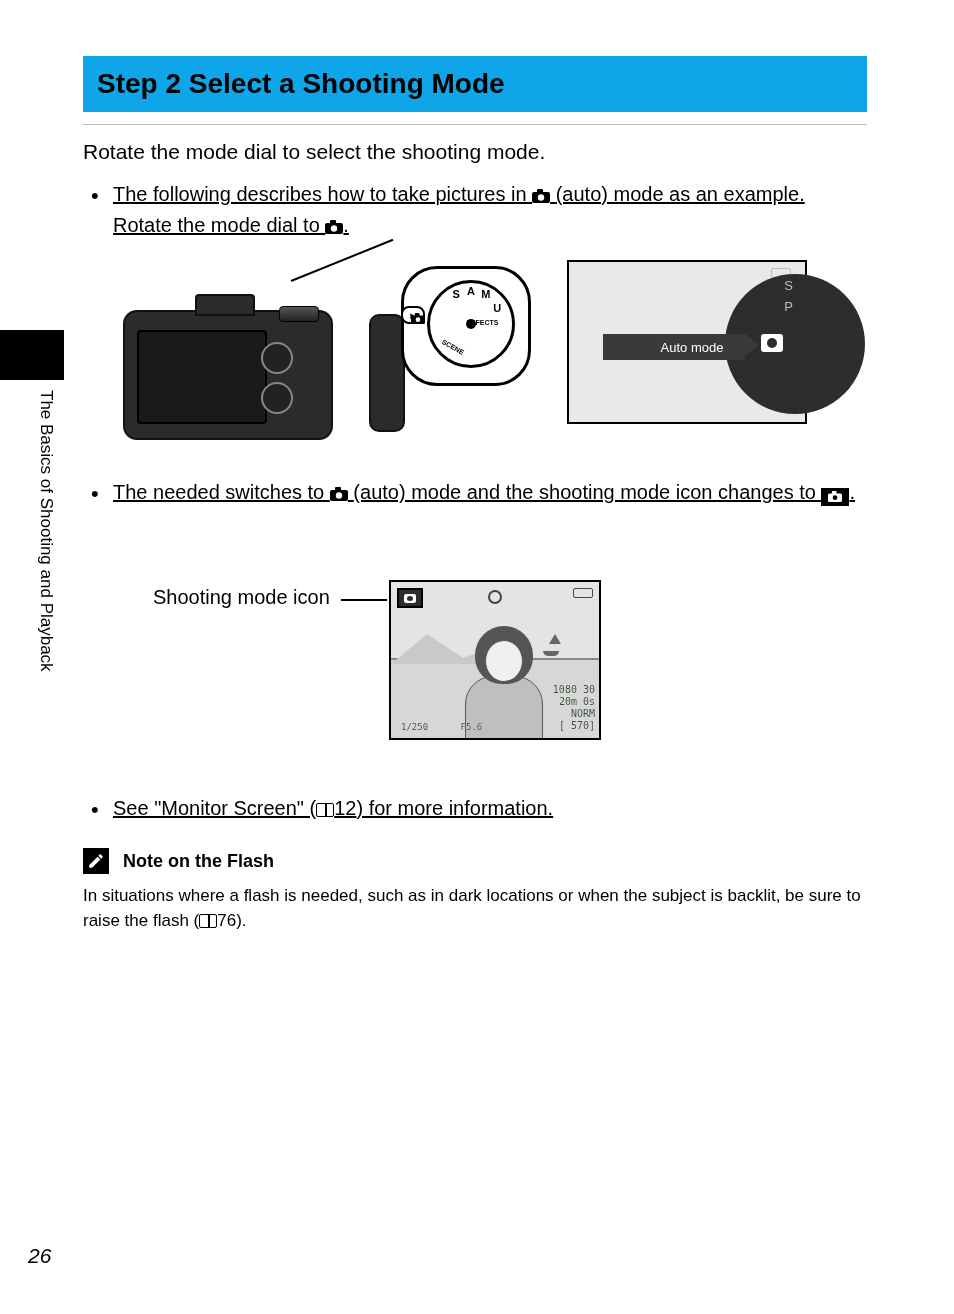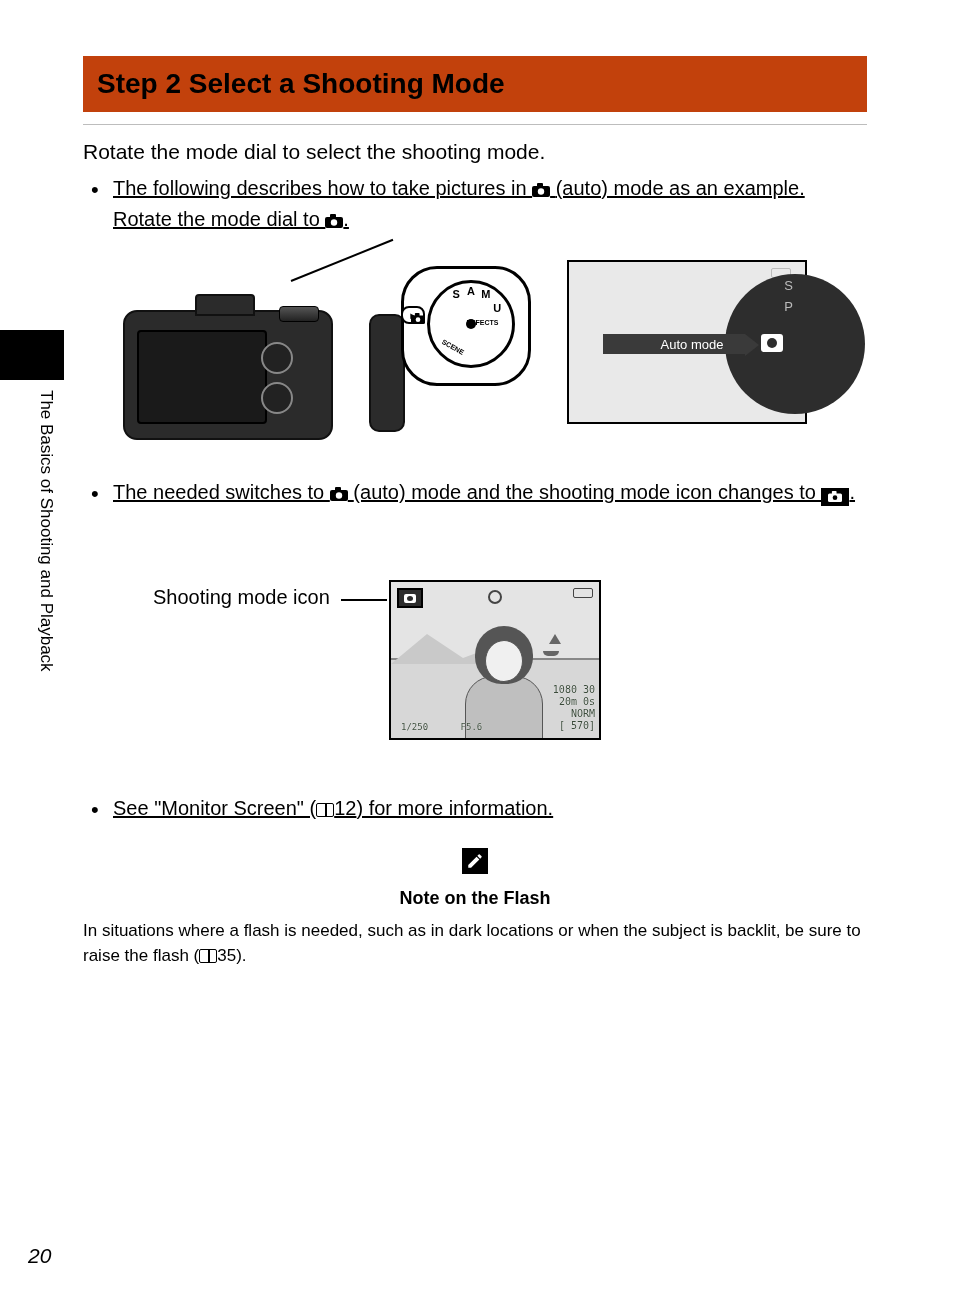--- a/index.html
+++ b/index.html
@@ -1,24 +1,24 @@
 <!DOCTYPE html>
 <html><head>
 <meta charset="utf-8">
 <style>
   * { margin: 0; padding: 0; box-sizing: border-box; }
   html, body { width: 954px; height: 1314px; background: #fff; font-family: "Segoe UI", Arial, sans-serif; color: #000; }
   .page { position: relative; width: 954px; height: 1314px; }
   .side-tab { position: absolute; left: 0; top: 330px; width: 64px; height: 50px; background: #000; }
   .side-text { position: absolute; left: 34px; top: 390px; width: 22px; height: 360px; font-size: 17px; writing-mode: vertical-rl; text-orientation: mixed; }
-  .heading-bar { position: absolute; left: 83px; top: 56px; width: 784px; height: 56px; background: #c2410c; display: flex; align-items: center; padding-left: 14px; }
+  .heading-bar { position: absolute; left: 83px; top: 56px; width: 784px; height: 56px; background: #0ea5e9; display: flex; align-items: center; padding-left: 14px; }
   .heading-bar h1 { font-size: 28px; font-weight: 700; }
   .rule { position: absolute; left: 83px; top: 124px; width: 784px; height: 1px; background: #bdbdbd; }
   .content { position: absolute; left: 83px; top: 140px; width: 784px; }
-  .lead { font-size: 21px; margin-bottom: 10px; }
+  .lead { font-size: 21px; margin-bottom: 16px; }
   ul.main { list-style: none; text-decoration: underline; }
   ul.main > li { position: relative; padding-left: 30px; font-size: 20px; line-height: 1.45; margin-bottom: 10px; }
   ul.main > li::before { content: "•"; position: absolute; left: 8px; top: 0; font-size: 22px; }
   .inline-cam { display: inline-block; vertical-align: -2px; }
   .cam-glyph { width: 18px; height: 14px; }
   .cam-glyph-box { background:#000; display:inline-flex; align-items:center; justify-content:center; width:28px; height:18px; vertical-align:-3px; }
   .book-glyph { display:inline-block; width:18px; height:14px; border:1.5px solid #000; border-radius:2px; position:relative; vertical-align:-2px; }
   .book-glyph::after { content:""; position:absolute; left:50%; top:0; bottom:0; width:1.5px; background:#000; }
 
   .figrow { position: absolute; left: 83px; top: 240px; width: 784px; height: 230px; }
@@ -37,21 +37,21 @@
   .dial-circle { position:absolute; left:26px; top:14px; width:88px; height:88px; border:3px solid #000; border-radius:50%; background:#fff; }
   .dial-center { position:absolute; left:50%; top:50%; width:10px; height:10px; background:#000; border-radius:50%; transform:translate(-50%,-50%); }
   .dial-letters { position:absolute; inset:0; font-size:11px; font-weight:700; }
   .dl { position:absolute; transform:translate(-50%,-50%); }
   .dial-cam { position:absolute; left:10px; top:44px; }
   .dial-arrow { position:absolute; left:0; top:40px; width:24px; height:18px; border:2px solid #000; border-radius:8px; background:#fff; display:flex; align-items:center; justify-content:center; font-size:11px; }
 
   .lcd-panel { position:absolute; right:60px; top:20px; width:240px; height:164px; border:2px solid #000; background:#e9e9e9; }
   .lcd-dial { position:absolute; right:-60px; top:12px; width:140px; height:140px; background:#2d2d2d; border-radius:50%; }
   .lcd-labels { position:absolute; right:12px; top:14px; font-size:13px; color:#bbb; text-align:right; line-height:1.6; }
-  .auto-pill { position:absolute; left:34px; top:72px; width:142px; height:20px; background:#3a3a3a; color:#fff; font-size:13px; display:flex; align-items:center; justify-content:center;padding-left:36px; }
+  .auto-pill { position:absolute; left:34px; top:72px; width:142px; height:26px; background:#3a3a3a; color:#fff; font-size:13px; display:flex; align-items:center; justify-content:center;padding-left:36px; }
   .auto-arrow { position:absolute; left:176px; top:72px; width:0; height:0; border-top:11px solid transparent; border-bottom:11px solid transparent; border-left:14px solid #3a3a3a; }
   .lcd-cam-icon { position:absolute; right:22px; top:72px; width:22px; height:18px; background:#fff; border-radius:3px; }
   .lcd-cam-icon::before { content:""; position:absolute; left:6px; top:4px; width:10px; height:10px; border-radius:50%; background:#2d2d2d; }
   .lcd-batt { position:absolute; right:14px; top:6px; width:20px; height:10px; border:1.5px solid #bbb; border-radius:2px; }
 
   .para2 { position:absolute; left:83px; top:478px; width:784px; }
 
   .fig2 { position:absolute; left:83px; top:562px; width:784px; height:210px; }
   .fig2-label { position:absolute; left:70px; top:24px; font-size:20px;text-align:center; }
   .fig2-line { position:absolute; left:258px; top:37px; width:46px; height:2px; background:#000; }
@@ -69,21 +69,21 @@
   .si-mode .mini { width:12px; height:9px; background:#fff; border-radius:2px; position:relative; }
   .si-mode .mini::after{content:"";position:absolute;left:3px;top:2px;width:6px;height:5px;border-radius:50%;background:#2d2d2d;}
   .si-target { position:absolute; left:50%; top:8px; transform:translateX(-50%); width:14px; height:14px; border:2px solid #444; border-radius:50%; }
   .si-batt { position:absolute; right:6px; top:6px; width:20px; height:10px; border:1.5px solid #444; border-radius:2px; }
   .si-right { position:absolute; right:4px; bottom:6px; font-size:10px; font-family:monospace; color:#3a4a3a; text-align:right; line-height:1.2; text-shadow:0 0 1px #fff; }
   .si-bottom { position:absolute; left:10px; bottom:6px; font-size:9px; font-family:monospace; color:#3a4a3a; text-shadow:0 0 1px #fff; }
 
   .para3 { position:absolute; left:83px; top:794px; width:784px; }
 
   .note-block { position:absolute; left:83px; top:848px; width:784px; }
-  .note-head { display:flex; align-items:center; gap:14px; margin-bottom:10px;flex-direction:column; }
+  .note-head { display:flex; align-items:center; gap:14px; margin-bottom:10px; }
   .note-icon { width:26px; height:26px; background:#000; display:flex; align-items:center; justify-content:center; }
   .note-icon svg { width:18px; height:18px; }
   .note-title { font-size:18px; font-weight:700; }
   .note-text { font-size:17px; line-height:1.45; }
 
   .pagenum { position:absolute; left:28px; bottom:46px; font-size:21px; font-style:italic; font-weight:500; }
 </style>
 </head>
 <body>
 
@@ -233,18 +233,18 @@
   <div class="note-block">
     <div class="note-head">
       <div class="note-icon">
         <svg viewBox="0 0 24 24">
             <path d="M3 17.25V21h3.75L17.81 9.94l-3.75-3.75L3 17.25zM20.71 7.04a1 1 0 0 0 0-1.41l-2.34-2.34a1 1 0 0 0-1.41 0l-1.83 1.83 3.75 3.75 1.83-1.83z" fill="#fff"></path>
           </svg>
       </div>
       <div class="note-title">Note on the Flash</div>
     </div>
     <div class="note-text">
-      <span>In situations where a flash is needed, such as in dark locations or when the subject is backlit, be sure to raise the flash (</span><span class="book-glyph"></span><span>35</span><span>).</span>
-    </div>
-  </div>
-
-  <div class="pagenum">20</div>
+      <span>In situations where a flash is needed, such as in dark locations or when the subject is backlit, be sure to raise the flash (</span><span class="book-glyph"></span><span>76</span><span>).</span>
+    </div>
+  </div>
+
+  <div class="pagenum">26</div>
 </div>
 
 </body></html>

